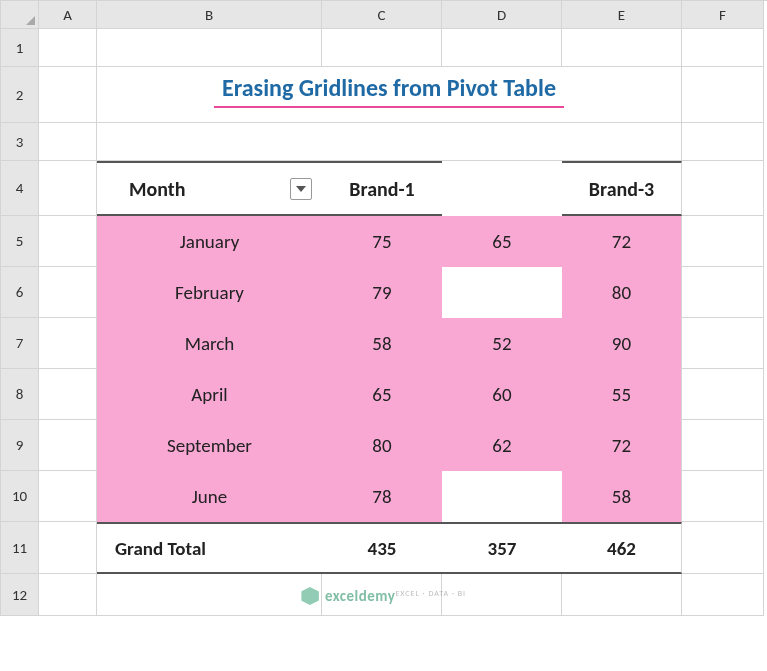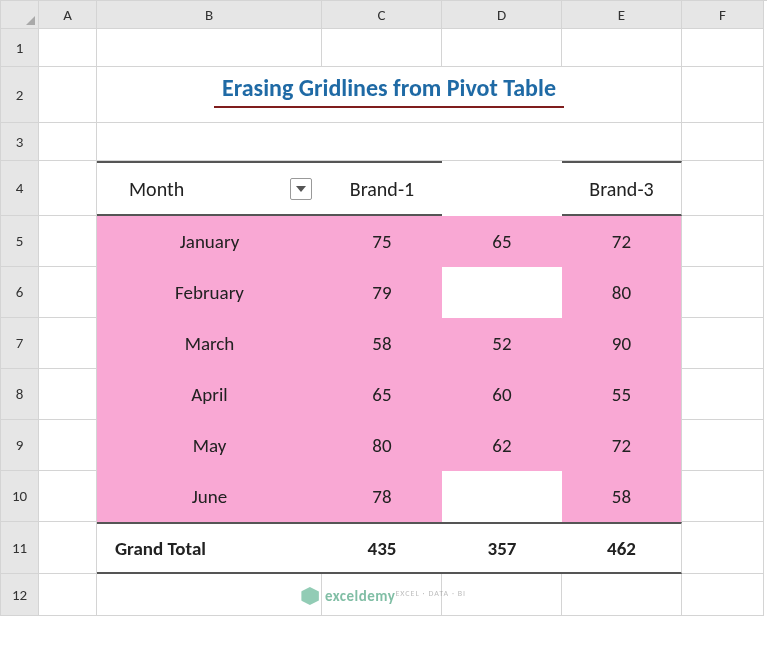--- a/index.html
+++ b/index.html
@@ -63,32 +63,32 @@
     border-bottom: 1px solid #d4d4d4;
     display: flex;
     align-items: flex-start;
     justify-content: center;
     padding-top: 6px;
   }
   .title-text {
     font-size: 24px;
     font-weight: bold;
     color: #1f6aa5;
-    border-bottom: 2px solid #7f1d1d;
+    border-bottom: 2px solid #ec4899;
     padding: 0 8px 4px 8px;
   }
   .pvhead {
     grid-row: 5;
     background: #fff;
     border-top: 2px solid #555;
     border-bottom: 2px solid #555;
     display: flex;
     align-items: center;
     font-size: 20px;
-    font-weight: normal;
+    font-weight: bold;
     color: #222;
   }
   .pvhead.first { grid-column: 3; padding-left: 32px; justify-content: flex-start; position: relative; }
   .pvhead.c3 { grid-column: 4; justify-content: center; }
   .pvhead.c4 { grid-column: 5; justify-content: center; }
   .pvhead.c5 { grid-column: 6; justify-content: center; }
   .dropbtn {
     position: absolute;
     right: 10px;
     top: 50%;
@@ -281,21 +281,21 @@
       <span>65</span>
     </div>
   <div class="pvrow val" style="grid-column:5;grid-row:9">
       <span>60</span>
     </div>
   <div class="pvrow val pvcellright" style="grid-column:6;grid-row:9">
       <span>55</span>
     </div>
 
   <div class="pvrow month" style="grid-column:3;grid-row:10">
-      <span>May</span>
+      <span>September</span>
     </div>
   <div class="pvrow val" style="grid-column:4;grid-row:10">
       <span>80</span>
     </div>
   <div class="pvrow val" style="grid-column:5;grid-row:10">
       <span>62</span>
     </div>
   <div class="pvrow val pvcellright" style="grid-column:6;grid-row:10">
       <span>72</span>
     </div>

